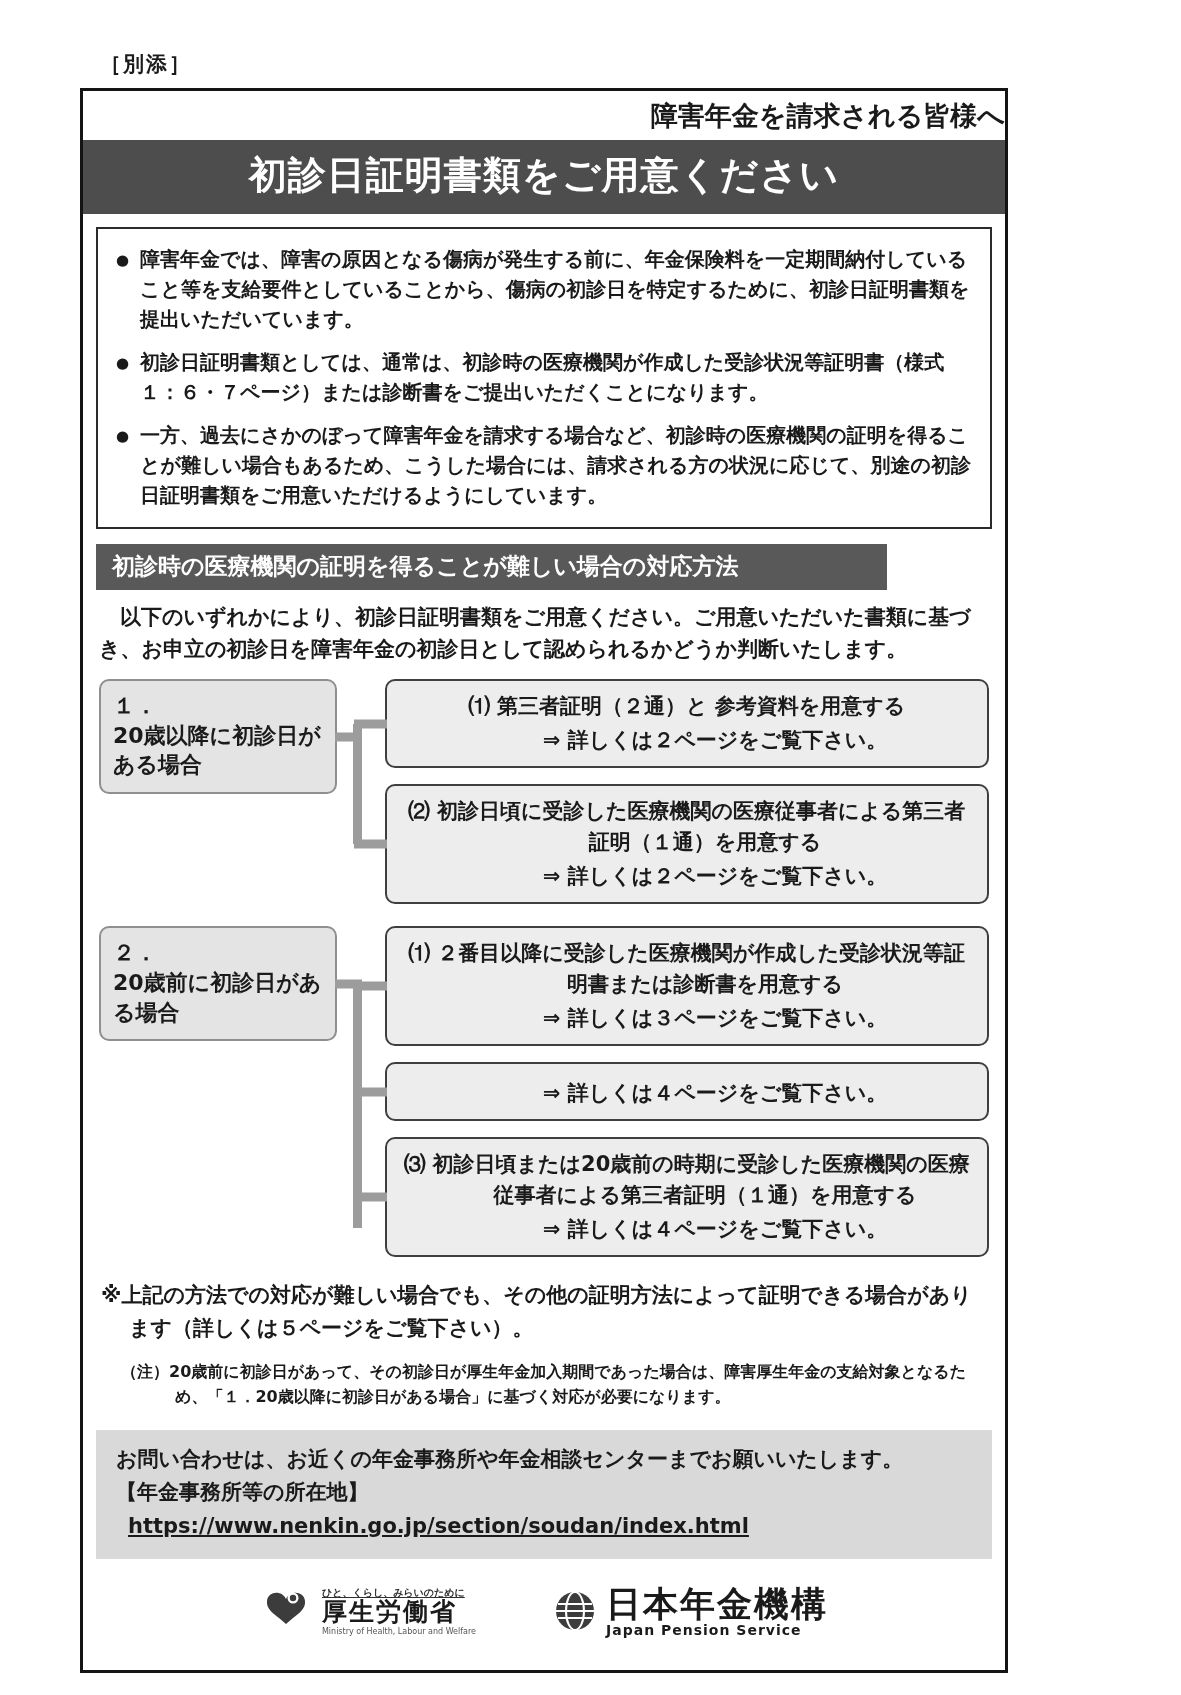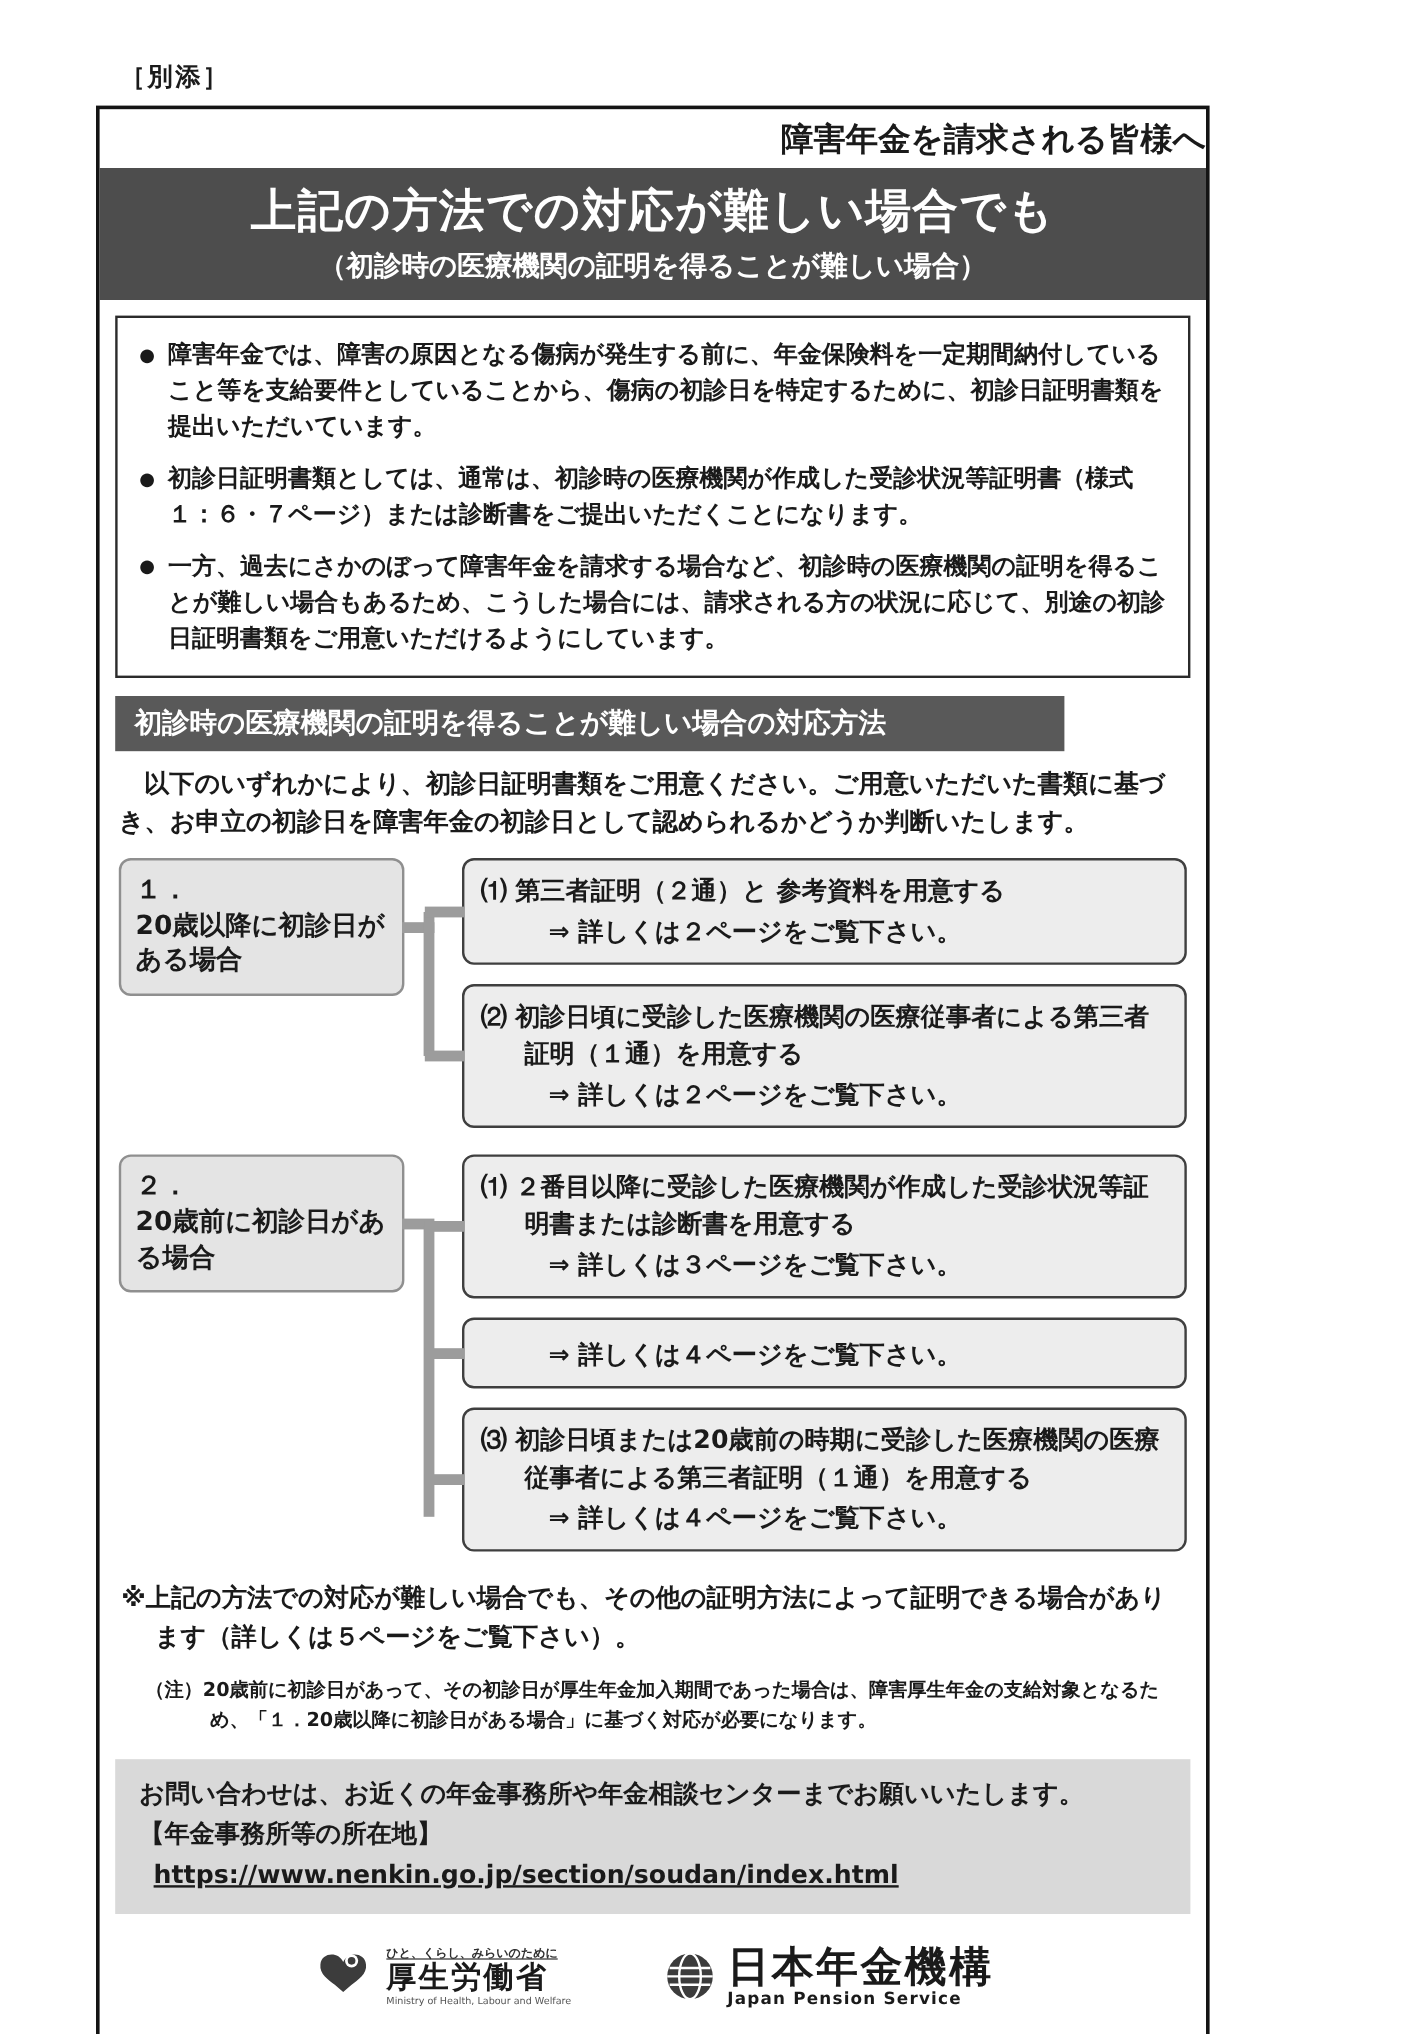--- a/index.html
+++ b/index.html
@@ -36,21 +36,21 @@
   }
   .case-label::after {
     content:""; position:absolute; right:-27px; top:50%; transform:translateY(-50%);
     width:27px; height:9px; background:var(--connector,#9c9c9c);
   }
   .case-connector { width:48px; position:relative; flex:none; }
   .vbar { position:absolute; left:16px; width:9px; background:var(--connector,#9c9c9c); top:0; height:0; }
   .case-options { flex:1; display:flex; flex-direction:column; gap:16px; }
   .option {
     background:var(--option_box_bg,#ededed); border:2px solid var(--border_dark,#3f3f3f);
-    border-radius:10px; padding:10px 14px 12px; position:relative;
+    border-radius:10px; padding:10px 14px 12px; position:relative;text-align:center;
   }
   .option::before {
     content:""; position:absolute; left:-33px; top:50%; transform:translateY(-50%);
     width:33px; height:9px; background:var(--connector,#9c9c9c);
   }
   .option-title { font-size:21px; font-weight:700; line-height:1.45; padding-left:36px; text-indent:-36px; }
   .option-detail { font-size:21px; font-weight:600; margin-top:5px; padding-left:56px; }
   .note-asterisk { font-size:21px; font-weight:700; line-height:1.55; margin:22px 20px 0 18px; padding-left:28px; text-indent:-28px; }
   .note-caution { font-size:16px; font-weight:600; line-height:1.55; margin:16px 32px 0 38px; padding-left:54px; text-indent:-54px; }
   .contact-box { background:var(--contact_bg,#d9d9d9); margin:20px 13px 0; padding:13px 20px 15px; font-size:21px; font-weight:700; line-height:1.6; }
@@ -69,22 +69,21 @@
 </head>
 <body>
 
 <div class="attachment">［別添］</div>
 
 <div class="main-box">
 
   <div class="audience-bar">障害年金を請求される皆様へ</div>
 
   <div class="title-block">
-    <div class="doc-title">上記の方法での対応が難しい場合でも</div>
-    <div class="doc-subtitle">（初診時の医療機関の証明を得ることが難しい場合）</div>
+    <div class="doc-title">初診日証明書類をご用意ください</div>
   </div>
 
   <div class="bullets-box">
     <div class="bullet">
       <span class="dot">●</span>
       <span>障害年金では、障害の原因となる傷病が発生する前に、年金保険料を一定期間納付していること等を支給要件としていることから、傷病の初診日を特定するために、初診日証明書類を提出いただいています。</span>
     </div>
     <div class="bullet">
       <span class="dot">●</span>
       <span>初診日証明書類としては、通常は、初診時の医療機関が作成した受診状況等証明書（様式１：６・７ページ）または診断書をご提出いただくことになります。</span>

